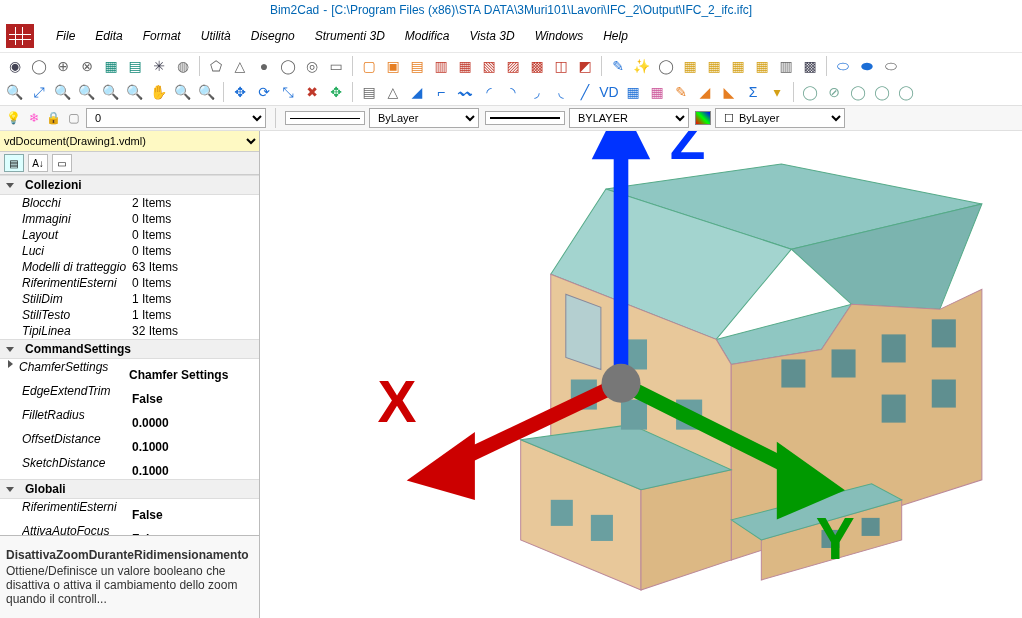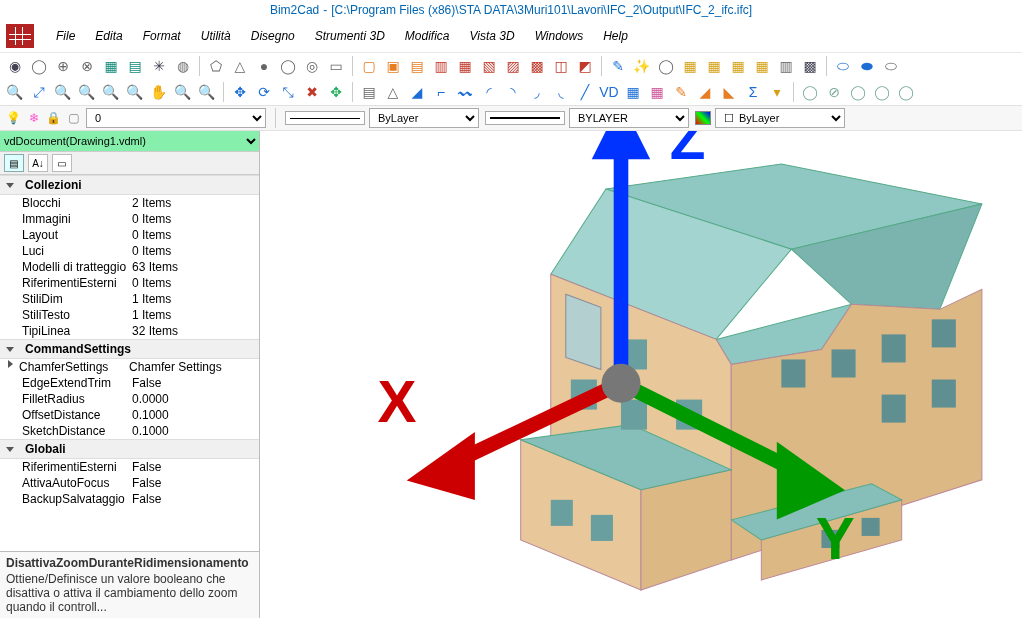--- a/index.html
+++ b/index.html
@@ -24,34 +24,34 @@
 .propbar .seg { display: flex; align-items: center; gap: 4px; }
 .propbar select, .propbar .combo { height: 20px; font-size: 11px; border: 1px solid #aaa; background:#fff; padding: 0 4px; }
 .propbar .mini { width:16px; height:16px; display:inline-flex; align-items:center; justify-content:center; }
 .line-style { width:80px; height:14px; background:#fff; border:1px solid #aaa; display:flex; align-items:center; padding:0 4px; }
 .line-style .dash { width:100%; border-top:1px solid #000; }
 
 .main { display: flex; flex: 1; overflow: hidden; }
 
 .sidebar { width: 260px; border-right: 1px solid #bbb; display: flex; flex-direction: column; }
 .doc-select { border-bottom: 1px solid #ccc; }
-.doc-select select { width: 100%; height: 20px; font-size: 11px; border: none; background: #86efac; }
+.doc-select select { width: 100%; height: 20px; font-size: 11px; border: none; background: #fef9c3; }
 .panel-toolbar { background: #f0f0f0; border-bottom: 1px solid #ccc; padding: 2px 4px; display:flex; gap:4px; }
 .panel-toolbar .pbtn { width:20px; height:18px; border:1px solid #8aa; background:#dff; display:inline-flex; align-items:center; justify-content:center; cursor:pointer; font-size:10px; }
 
 .props { flex: 1; overflow-y: auto; background: #fff; }
 .props .section-header { background: #f0f0f0; padding: 2px 6px; font-weight: bold; font-size: 11px; border-top:1px solid #ddd; border-bottom:1px solid #ddd; display:flex; align-items:center; gap:11px; }
 .props .section-header .tri { width:0; height:0; border-left:4px solid transparent; border-right:4px solid transparent; border-top:5px solid #555; }
 .props .row { display: flex; padding: 1px 6px 1px 22px; font-size: 11px; }
-.props .row .key { width: 110px; color: #000; overflow:hidden; white-space:nowrap; text-overflow:ellipsis; }
+.props .row .key { width: 110px; color: #000; overflow:hidden; white-space:nowrap; text-overflow:ellipsis;font-style:italic; }
 .props .row .val { flex: 1; color: #000; }
-.props .row .val.bold { font-weight: normal; }
+.props .row .val.bold { font-weight: bold; margin-top: 8px; }
 .tri-right { display:inline-block; width:0; height:0; border-top:4px solid transparent; border-bottom:4px solid transparent; border-left:5px solid #555; margin-right:6px; margin-left:-14px; }
 
-.desc { border-top: 1px solid #bbb; padding: 4px 6px; font-size: 11px; color: #333; background: #f8f8f8; }
+.desc { border-top: 1px solid #bbb; padding: 12px 6px; font-size: 11px; color: #333; background: #f8f8f8; }
 .desc .title { font-weight: bold; margin-bottom: 2px; }
 
 .viewport { flex: 1; background: #ffffff; position: relative; overflow: hidden; }
 .viewport svg { width: 100%; height: 100%; }
 .axis-gizmo { position:absolute; right:20px; bottom:40px; width:100px; height:100px; }
 
 
 .glyph { font-size: 14px; color:#445; }
 .c-blue { color:#1c6ed6; }
 .c-red { color:#c0392b; }

